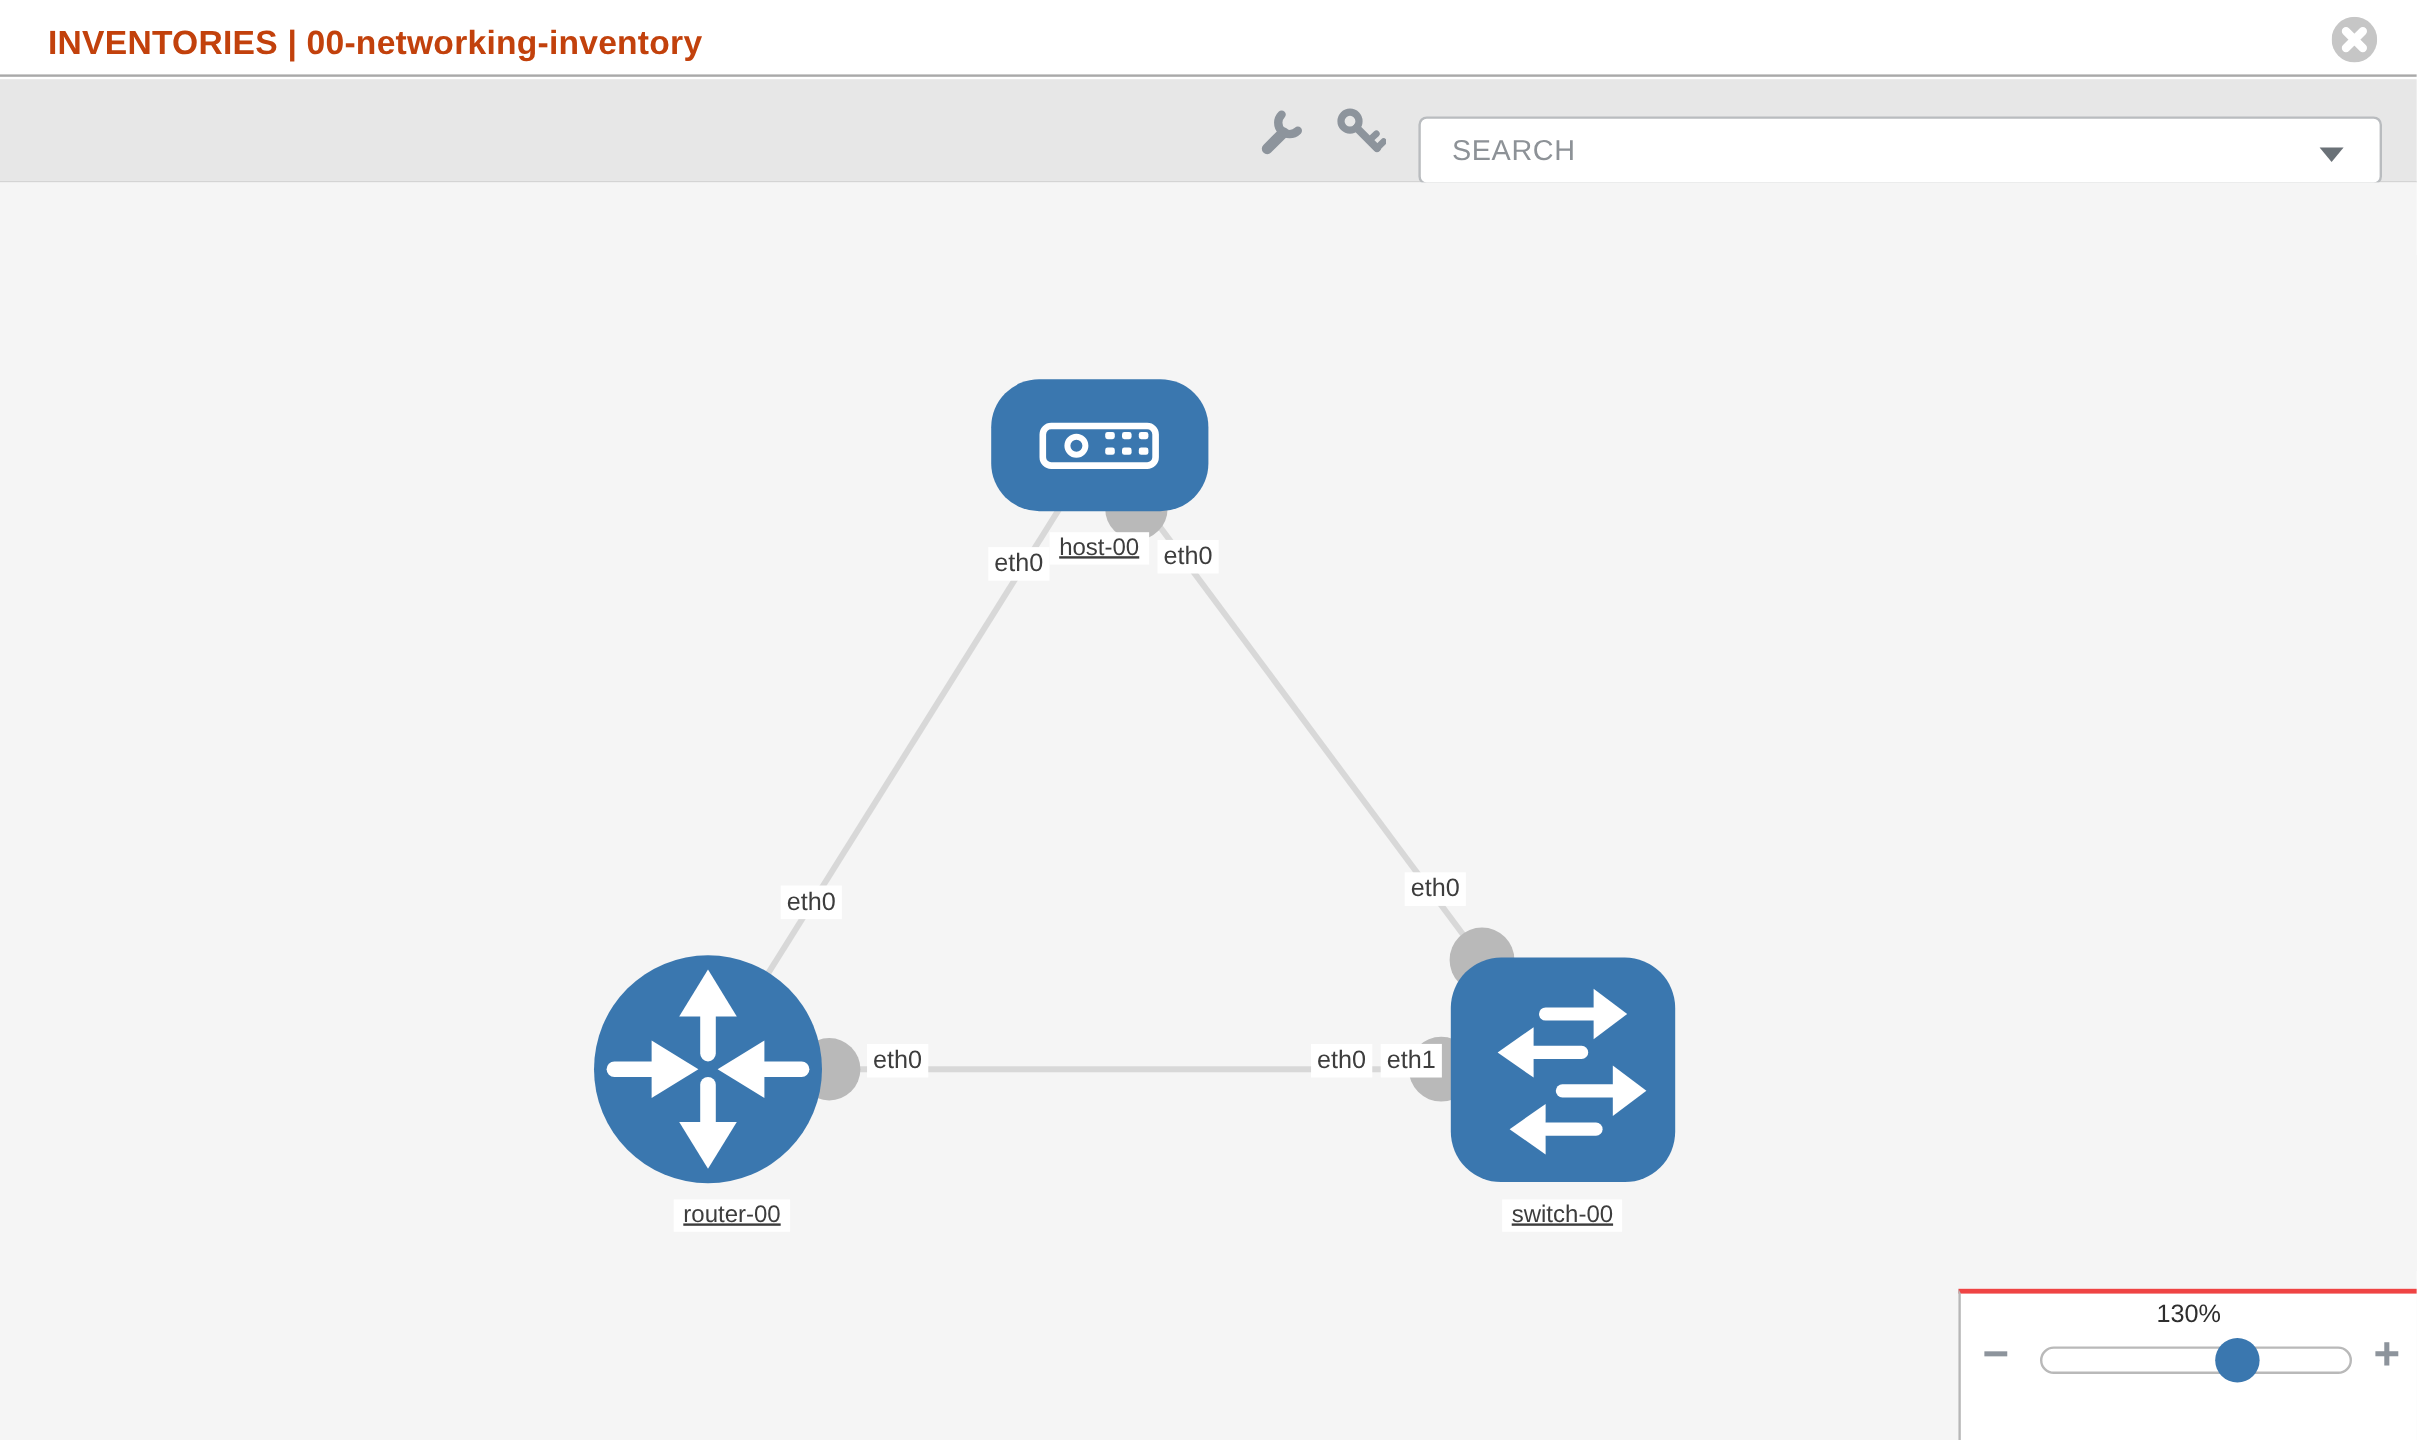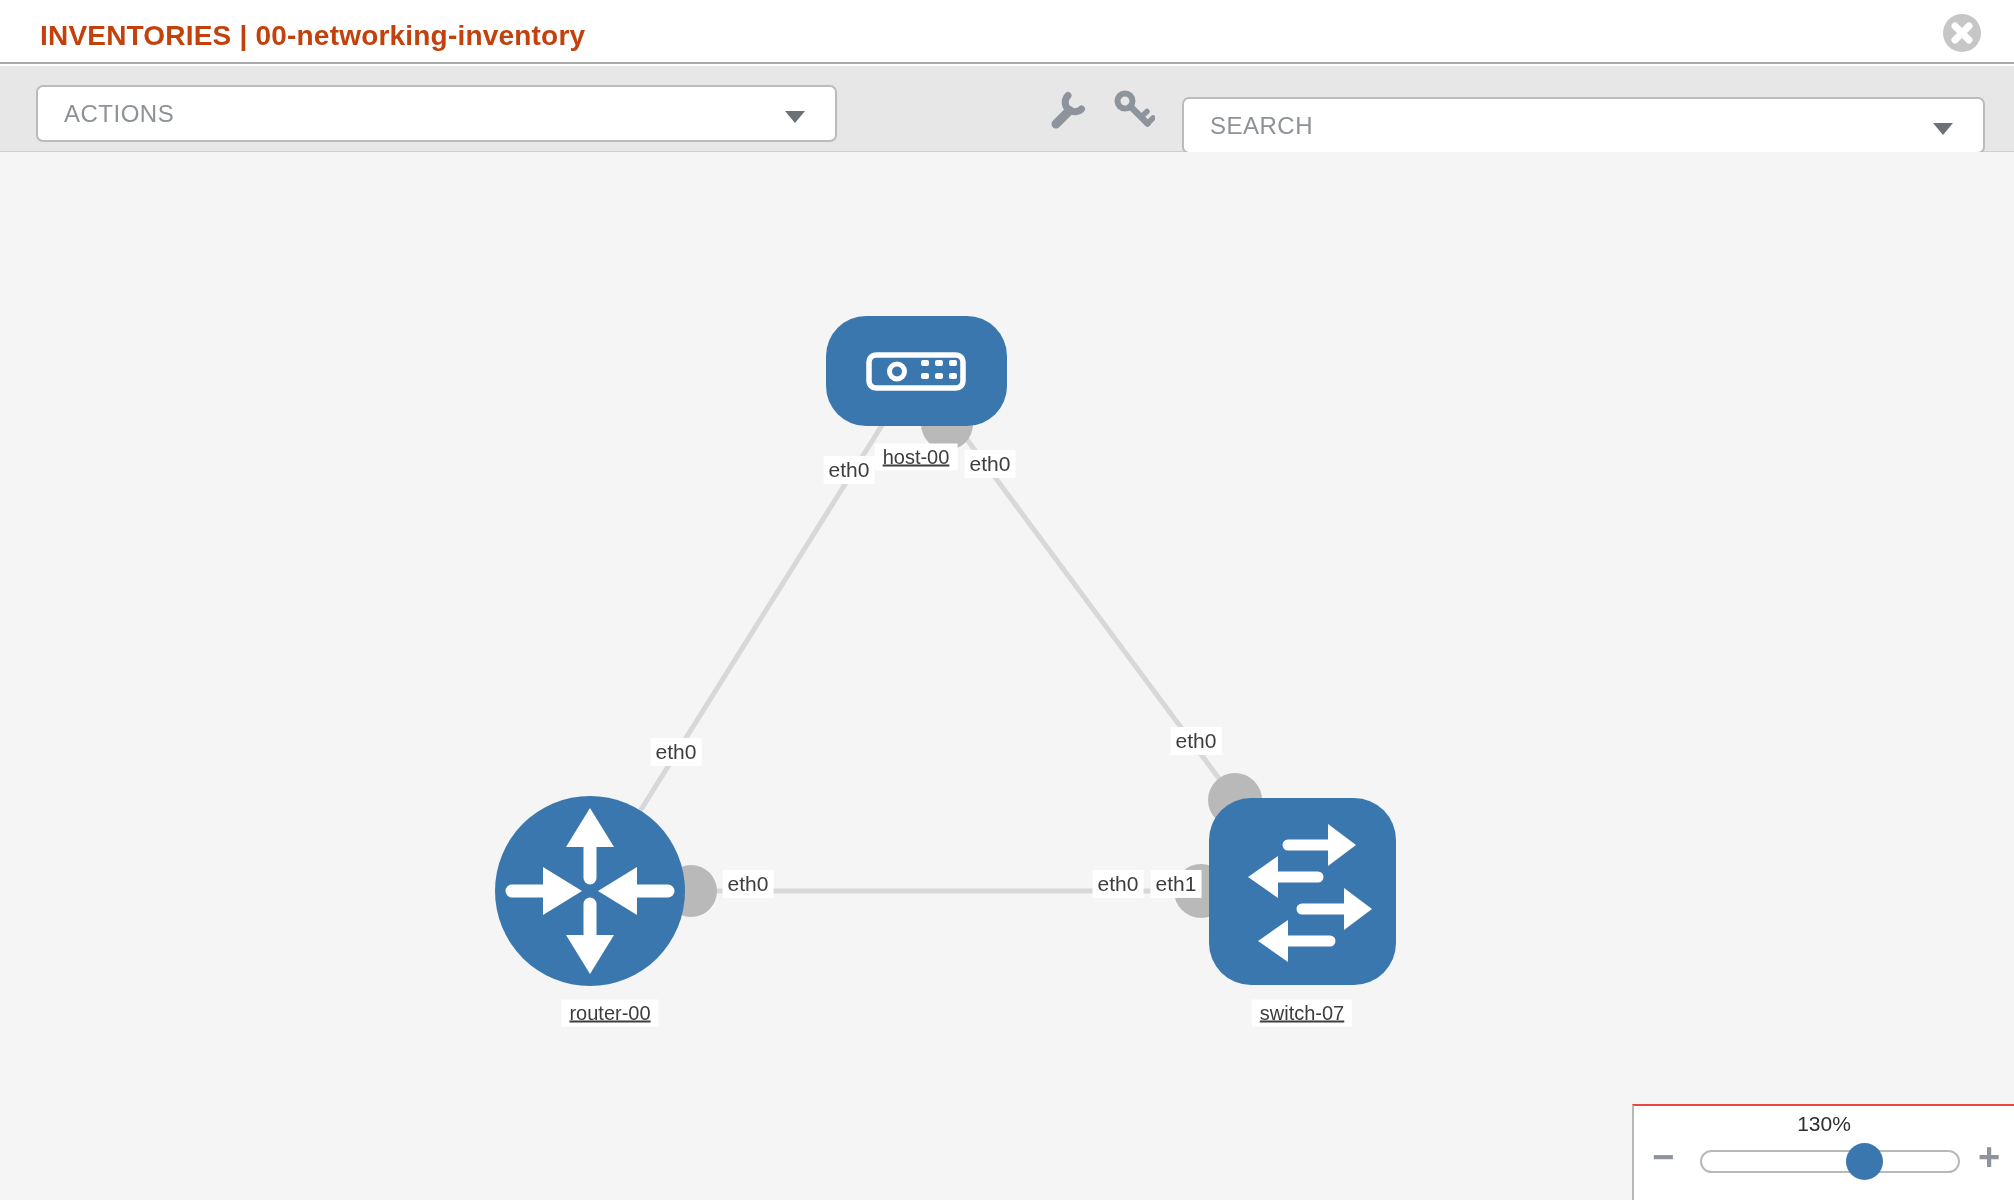--- a/index.html
+++ b/index.html
@@ -58,22 +58,22 @@
   }
   .lbl {
     position: absolute; transform: translate(-50%, -50%);
     background: #ffffff; color: #3d3d3d; white-space: nowrap; line-height: 1.15;
   }
   .if-lbl   { font-size: 21px; padding: 2px 5px; z-index: 4; }
   .node-lbl { font-size: 20px; padding: 2px 8px; z-index: 5; text-decoration: underline; }
 
   
   .zoom-panel {
-    position: absolute; right: 0; bottom: 0; width: 382px; height: 96px;
-    background: #ffffff; border-left: 2px solid #b7b7b7; border-top: 2px solid #ef4444;
+    position: absolute; right: 0; bottom: 0; width: 382px; height: 126px;
+    background: #ffffff; border-left: 2px solid #b7b7b7; border-top: 4px solid #ef4444;
     z-index: 10;
   }
   .zoom-level {
     position: absolute; top: 6px; left: 0; width: 100%;
     text-align: center; font-size: 21px; color: #2e2e2e;
   }
   .zoom-btn {
     position: absolute; top: 32px; font-size: 38px; font-weight: 700;
     color: #8d949c; background: transparent; border: none; cursor: pointer;
     line-height: 1;
@@ -98,24 +98,20 @@
   <button class="close-btn">
     <svg width="38" height="38" viewBox="0 0 38 38">
       <circle cx="19" cy="19" r="19" fill="#c6c6c6"></circle>
       <path d="M12 12 L26 26 M26 12 L12 26" stroke="#ffffff" stroke-width="7" stroke-linecap="round"></path>
     </svg>
   </button>
 </div>
 
 <div class="toolbar">
 
-  <div class="select-box actions-box">
-    <span class="placeholder">ACTIONS</span>
-    <span class="chevron"></span>
-  </div>
 
   <button class="tool-icon wrench-btn">
     <svg width="44" height="44" viewBox="0 0 44 44">
       <path d="M10 37 L23.5 23.5" stroke="#8d949c" stroke-width="9" stroke-linecap="round" fill="none"></path>
       <path d="M22 8.5 A9.5 9.5 0 1 0 35.5 22" stroke="#8d949c" stroke-width="7" stroke-linecap="round" fill="none"></path>
     </svg>
   </button>
 
   <button class="tool-icon key-btn">
     <svg width="44" height="44" viewBox="0 0 44 44">
@@ -193,21 +189,21 @@
   <div class="lbl if-lbl" style="left:990px;  top:312px;">eth0</div>
   <div class="lbl if-lbl" style="left:676px;  top:600px;">eth0</div>
   <div class="lbl if-lbl" style="left:1196px; top:589px;">eth0</div>
   <div class="lbl if-lbl" style="left:748px;  top:732px;">eth0</div>
   <div class="lbl if-lbl" style="left:1118px; top:732px;">eth0</div>
   <div class="lbl if-lbl" style="left:1176px; top:732px; z-index:5;">eth1</div>
 
   
   <div class="lbl node-lbl" style="left:916px;  top:305px;">host-00</div>
   <div class="lbl node-lbl" style="left:590px;  top:861px;margin-left:20px;">router-00</div>
-  <div class="lbl node-lbl" style="left:1302px; top:861px;">switch-07</div>
+  <div class="lbl node-lbl" style="left:1302px; top:861px;">switch-00</div>
 
   
   <div class="zoom-panel">
     <div class="zoom-level">130%</div>
     <button class="zoom-btn zoom-out">−</button>
     <div class="zoom-track"></div>
     <div class="zoom-handle"></div>
     <button class="zoom-btn zoom-in">+</button>
   </div>
 

